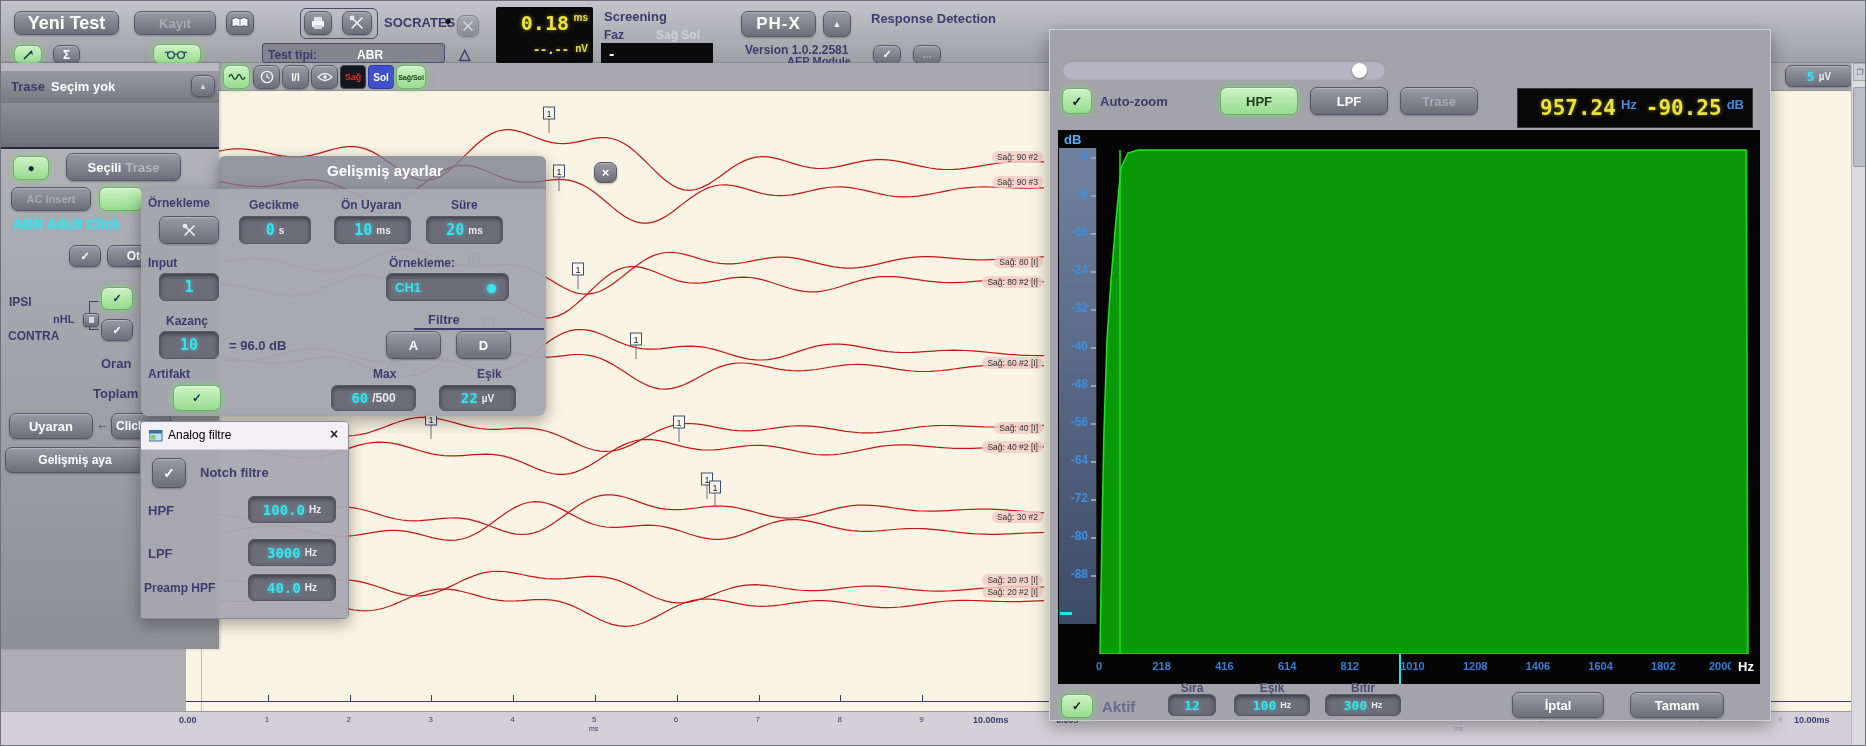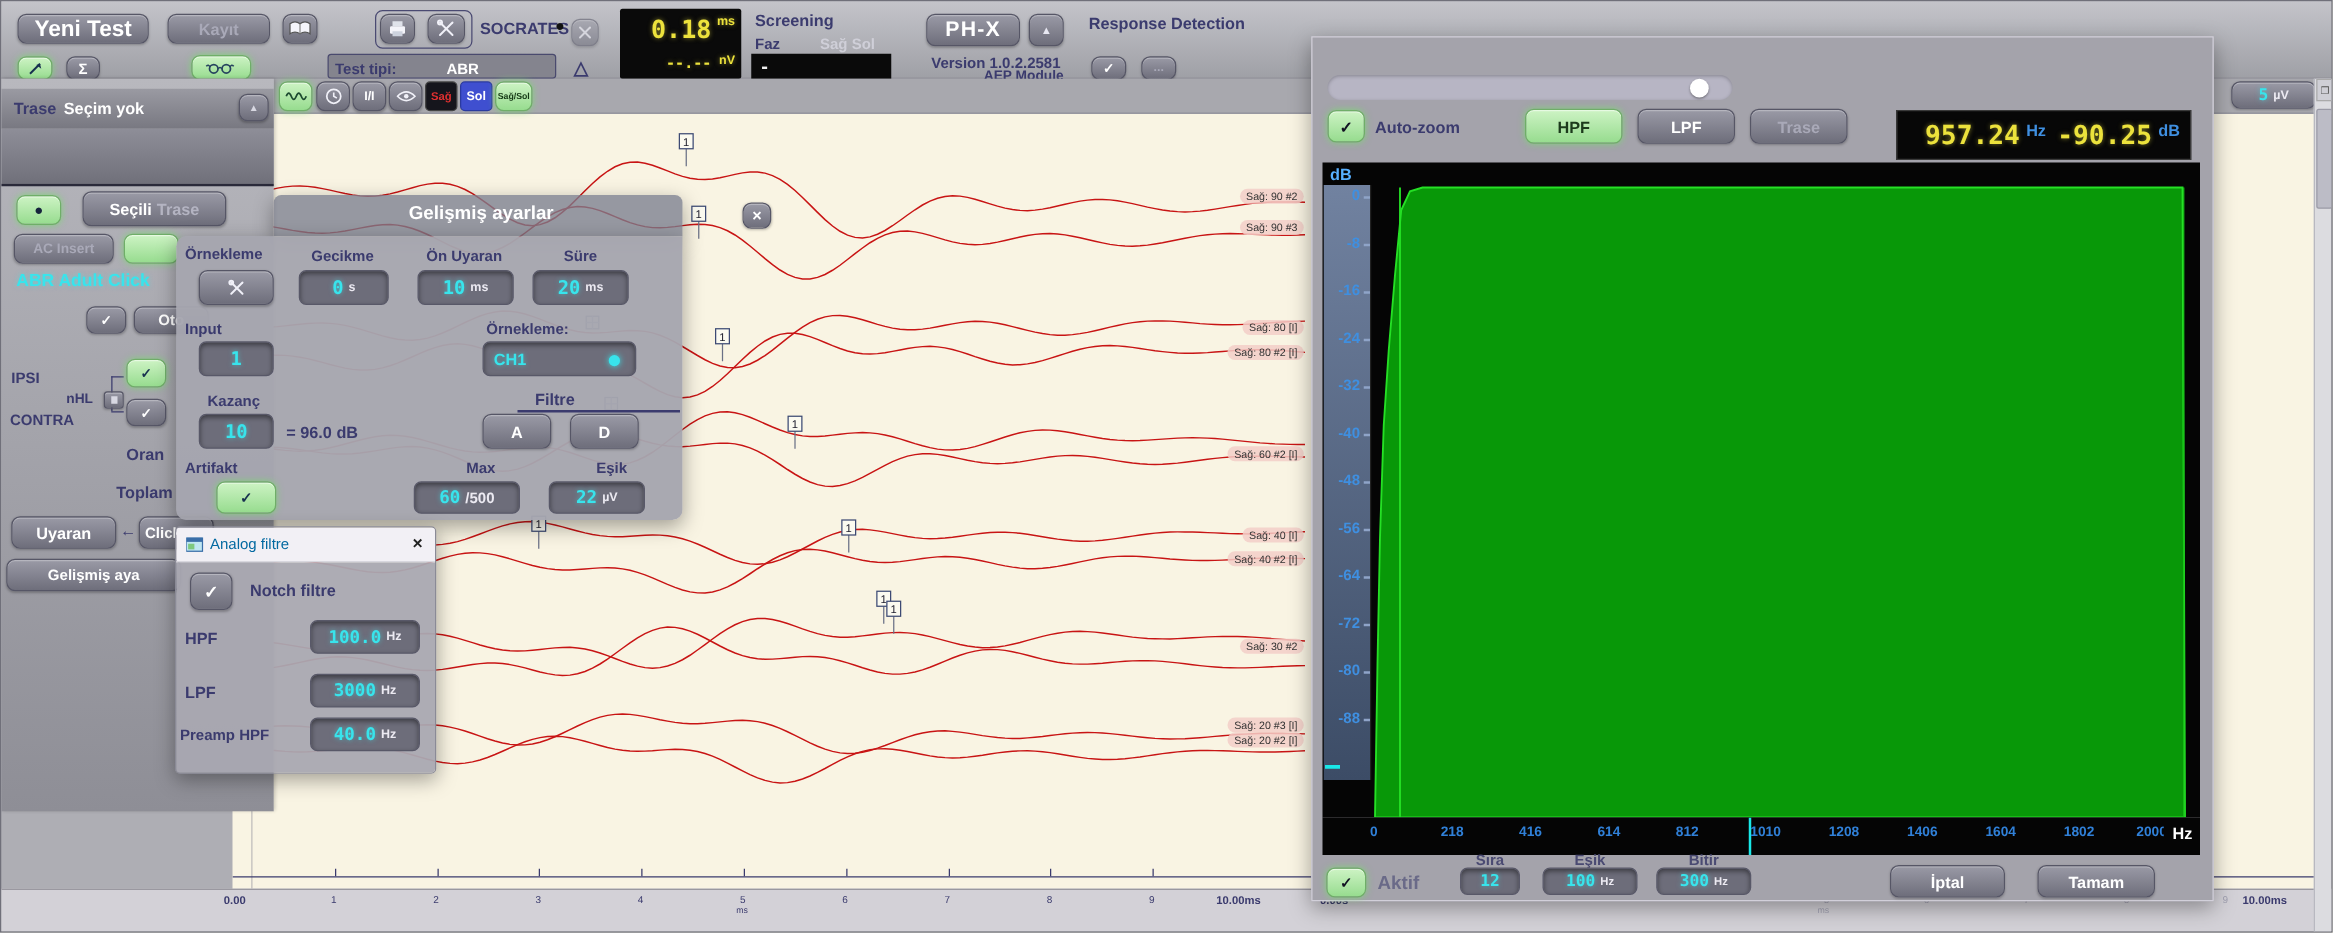--- a/index.html
+++ b/index.html
@@ -418,21 +418,21 @@
       </div>
   </div>
 
   <div class="abs dlgshadow" style="left:139px;top:420px;width:209px;height:198px;border:1px solid #8a8a96;border-radius:4px;overflow:hidden;">
     <div class="abs" style="left:0;top:0;width:209px;height:28px;background:#f2f0f5;border-bottom:1px solid #d0ced6;">
       <svg class="abs" width="14" height="12" style="left:8px;top:8px;">
         <rect x="0" y="0" width="13" height="11" fill="#bfe6f2" stroke="#3a6ea8"></rect>
         <rect x="0" y="0" width="13" height="3.5" fill="#3a6ea8"></rect>
         <rect x="1.5" y="5" width="5" height="4.5" fill="#7ec87e"></rect>
         </svg>
-      <span style="position:absolute;left:27px;top:6px;font-size:12px;color:#0369a1;">Analog filtre</span>
+      <span style="position:absolute;left:27px;top:6px;font-size:12px;color:#000000;">Analog filtre</span>
       <span class="abs" style="left:189px;top:4px;font-size:14px;color:#222;font-weight:bold;">×</span>
       </div>
     <div class="abs" style="left:0;top:28px;width:209px;height:170px;background:rgba(169,168,177,.95);"></div>
 
     <div class="abs btn" style="left:11px;top:36px;width:34px;height:30px;">
       <span style="font-size:14px;">✓</span>
       </div>
     <span class="abs lbl" style="left:59px;top:43px;font-size:13px;">Notch filtre</span>
 
     <span class="abs lbl" style="left:7px;top:81px;font-size:13px;">HPF</span>

